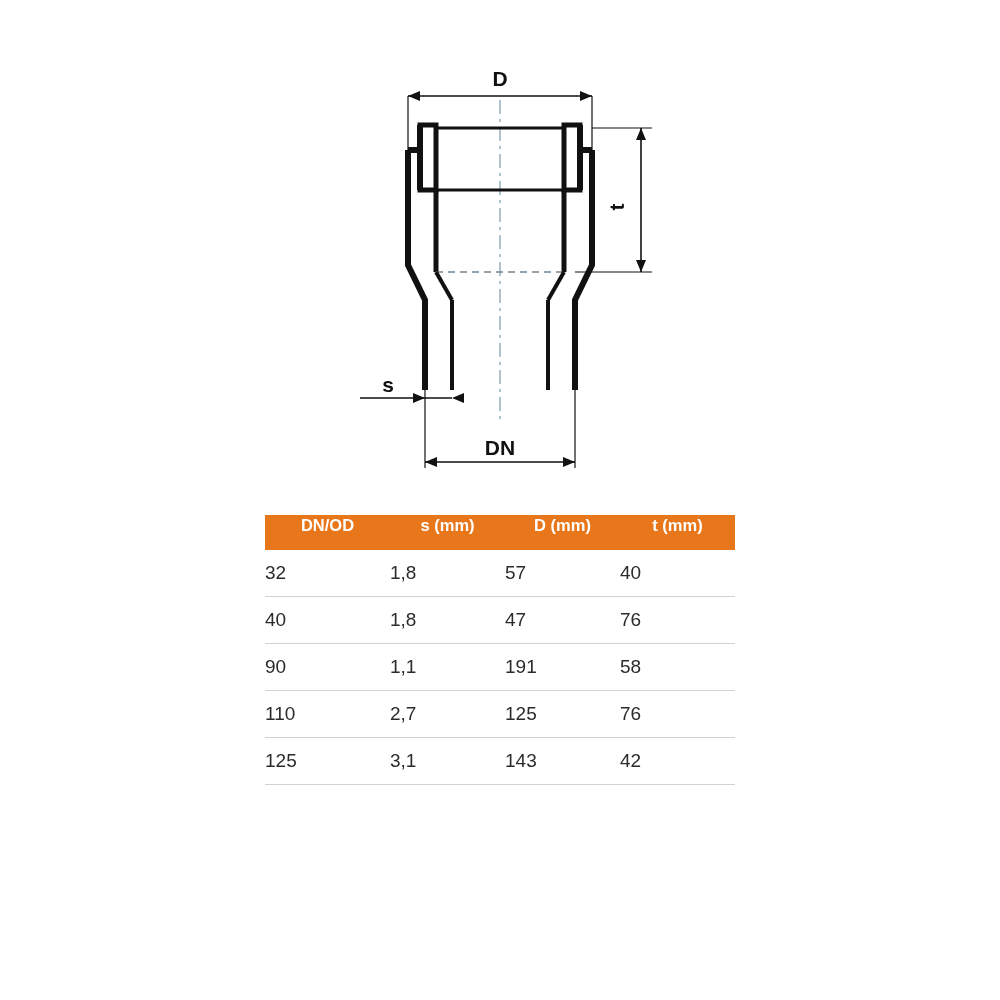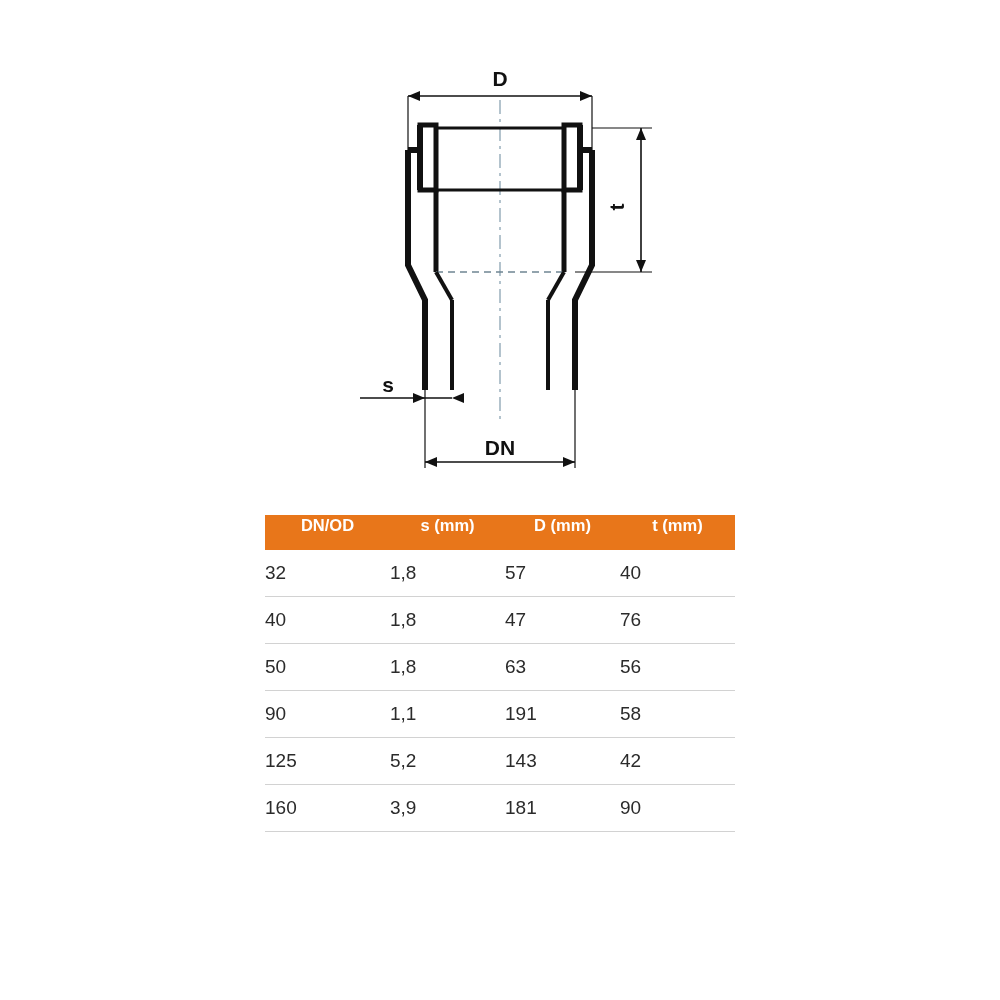--- a/index.html
+++ b/index.html
@@ -159,38 +159,32 @@
         <td>57</td>
         <td>40</td>
       </tr>
       <tr>
         <td>40</td>
         <td>1,8</td>
         <td>47</td>
         <td>76</td>
       </tr>
       <tr>
-        <td>50</td>
-        <td>1,8</td>
-        <td>63</td>
-        <td>56</td>
-      </tr>
-      <tr>
         <td>90</td>
         <td>1,1</td>
         <td>191</td>
         <td>58</td>
       </tr>
       <tr>
+        <td>110</td>
+        <td>2,7</td>
         <td>125</td>
-        <td>5,2</td>
+        <td>76</td>
+      </tr>
+      <tr>
+        <td>125</td>
+        <td>3,1</td>
         <td>143</td>
         <td>42</td>
-      </tr>
-      <tr>
-        <td>160</td>
-        <td>3,9</td>
-        <td>181</td>
-        <td>90</td>
       </tr>
     </tbody>
   </table>
 </div>
 
 </body></html>

